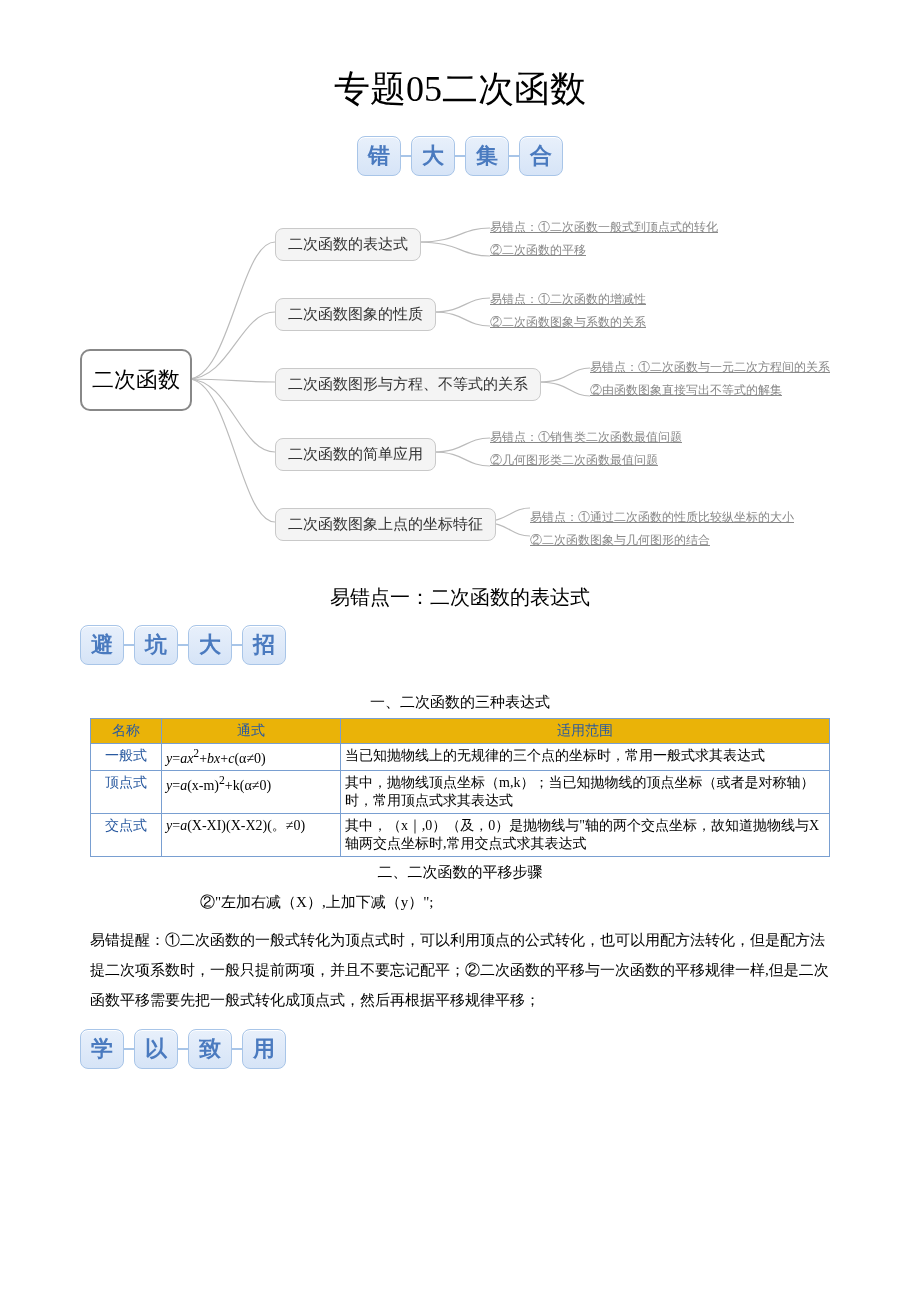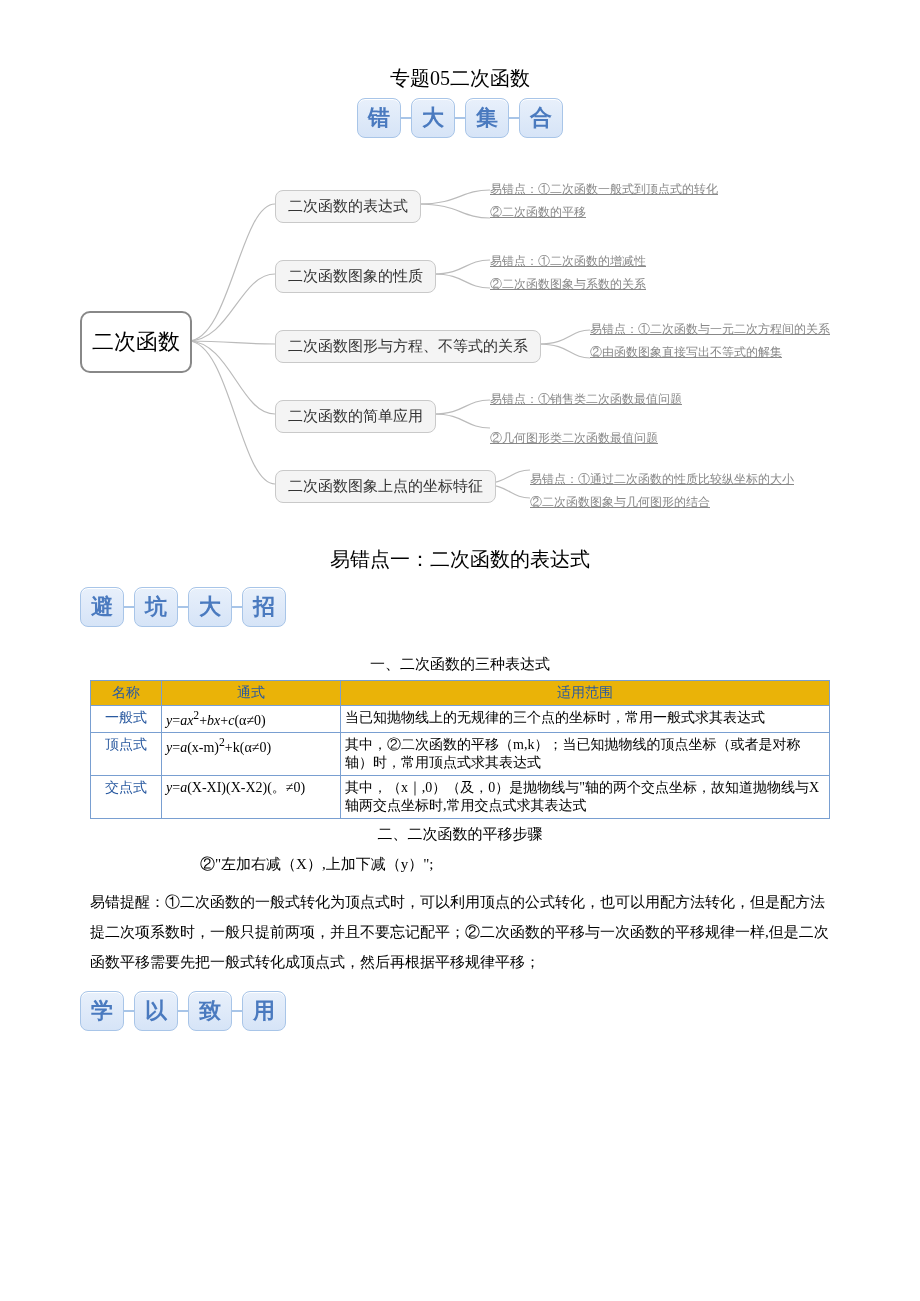--- a/index.html
+++ b/index.html
@@ -8,23 +8,23 @@
     font-family: "SimSun", "宋体", serif;
     background: #fff;
     width: 920px;
     color: #000;
   }
   .page {
     padding: 65px 90px 40px 90px;
   }
   .title {
     text-align: center;
-    font-size: 20px;
+    font-size: 36px;
     font-family: "SimSun", serif;
-    margin-bottom: 6px;
+    margin-bottom: 22px;
   }
   .pill-row {
     display: flex;
     justify-content: center;
     align-items: center;
     gap: 0;
     margin-bottom: 28px;
   }
   .pill-row.left {
     justify-content: flex-start;
@@ -204,21 +204,21 @@
       <span class="mm-node">二次函数图形与方程、不等式的关系</span>
     </div>
     <div class="mm-branch" style="left:530px; top:152px; flex-direction:column; align-items:flex-start;">
       <span class="mm-leaf">易错点：①二次函数与一元二次方程间的关系</span>
       <span class="mm-leaf">②由函数图象直接写出不等式的解集</span>
     </div>
 
     <div class="mm-branch" style="left:215px; top:234px;">
       <span class="mm-node">二次函数的简单应用</span>
     </div>
-    <div class="mm-branch" style="left:430px; top:222px; flex-direction:column; align-items:flex-start;gap:16px;">
+    <div class="mm-branch" style="left:430px; top:222px; flex-direction:column; align-items:flex-start;">
       <span class="mm-leaf">易错点：①销售类二次函数最值问题</span>
       <span class="mm-leaf">②几何图形类二次函数最值问题</span>
     </div>
 
     <div class="mm-branch" style="left:215px; top:304px;">
       <span class="mm-node">二次函数图象上点的坐标特征</span>
     </div>
     <div class="mm-branch" style="left:470px; top:302px; flex-direction:column; align-items:flex-start;">
       <span class="mm-leaf">易错点：①通过二次函数的性质比较纵坐标的大小</span>
       <span class="mm-leaf">②二次函数图象与几何图形的结合</span>
@@ -247,21 +247,21 @@
       <th>适用范围</th>
     </tr>
     <tr>
       <td class="name">一般式</td>
       <td class="formula"><i>y</i>=<i>ax</i><sup>2</sup>+<i>bx</i>+<i>c</i>(α≠0)</td>
       <td>当已知抛物线上的无规律的三个点的坐标时，常用一般式求其表达式</td>
     </tr>
     <tr>
       <td class="name">顶点式</td>
       <td class="formula"><i>y</i>=<i>a</i>(x-m)<sup>2</sup>+k(α≠0)</td>
-      <td>其中，②二次函数的平移（m,k）；当已知抛物线的顶点坐标（或者是对称轴）时，常用顶点式求其表达式</td>
+      <td>其中，抛物线顶点坐标（m,k）；当已知抛物线的顶点坐标（或者是对称轴）时，常用顶点式求其表达式</td>
     </tr>
     <tr>
       <td class="name">交点式</td>
       <td class="formula"><i>y</i>=<i>a</i>(X-XI)(X-X2)(。≠0)</td>
       <td>其中，（x｜,0）（及，0）是抛物线与"轴的两个交点坐标，故知道抛物线与X轴两交点坐标时,常用交点式求其表达式</td>
     </tr>
   </tbody>
     </table>
 
   <div class="sub-title">二、二次函数的平移步骤</div>

